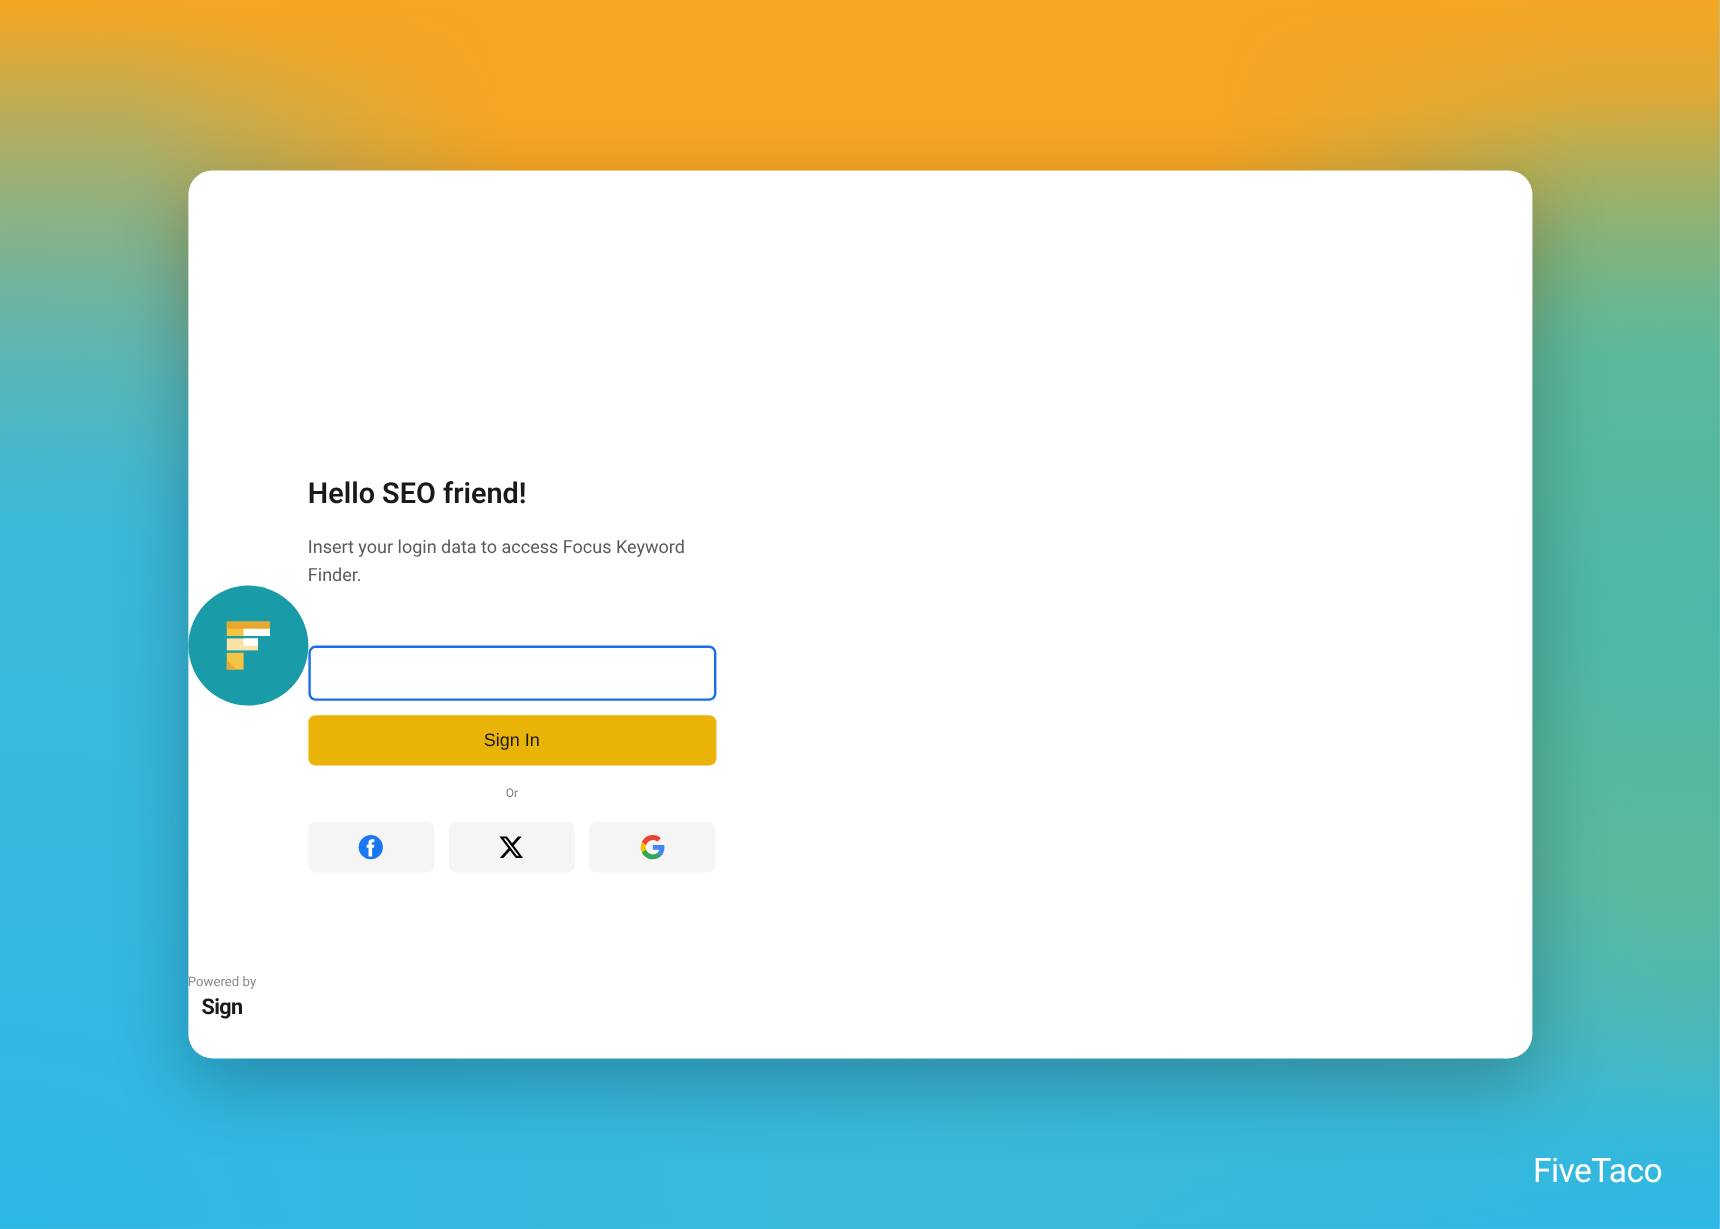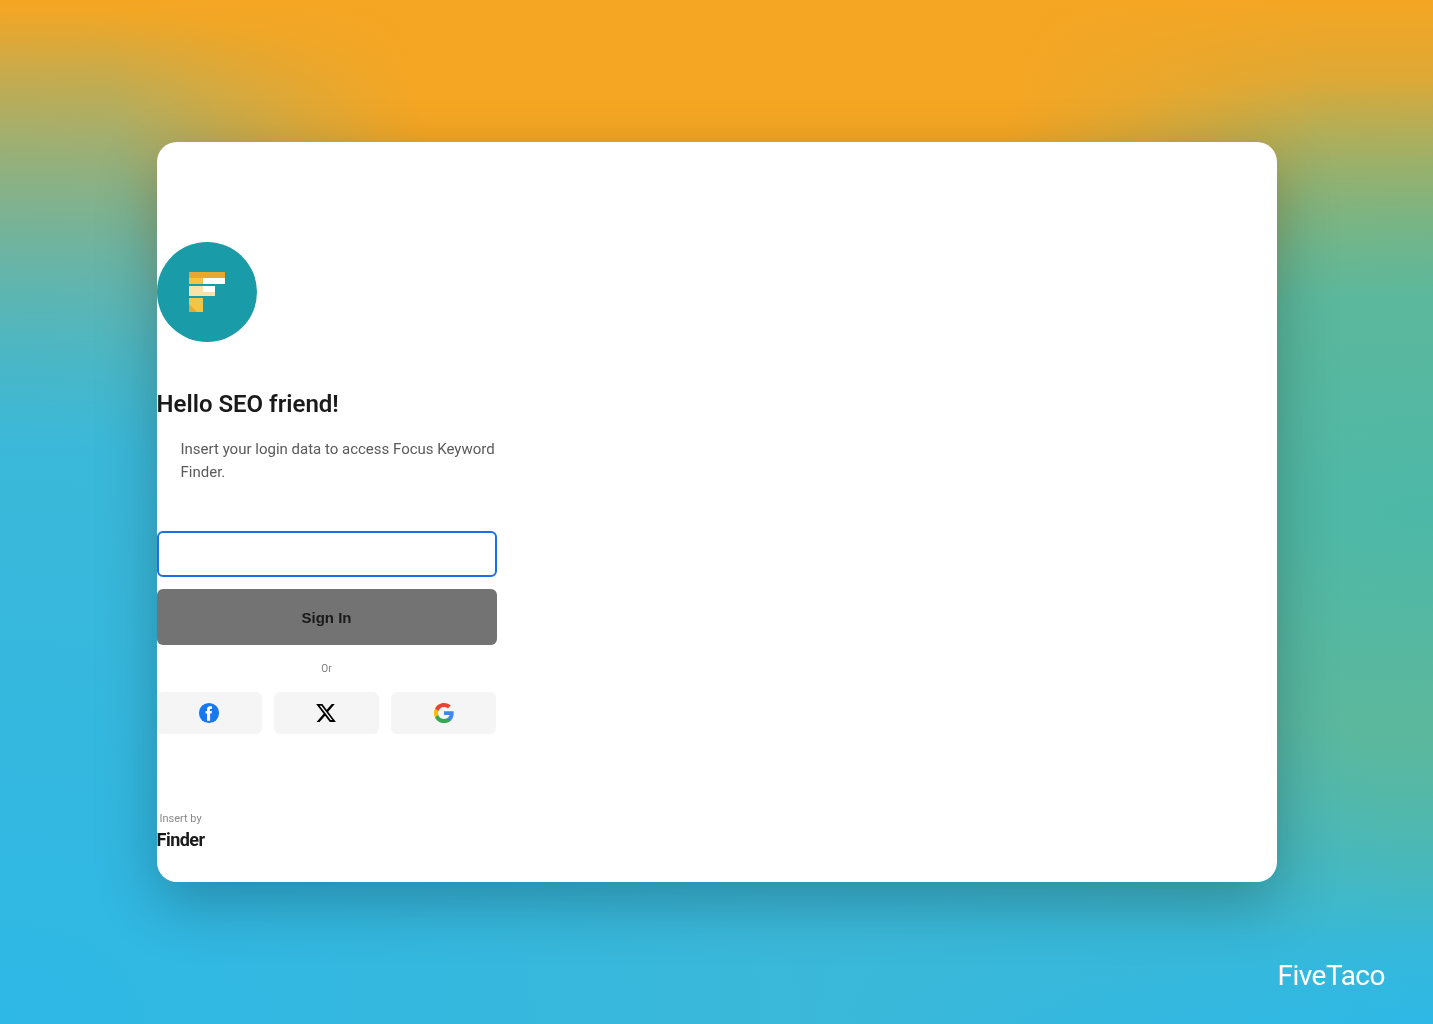--- a/index.html
+++ b/index.html
@@ -30,21 +30,21 @@
     }
 
     .card {
       position: relative;
       background: #ffffff;
       width: 1120px;
       height: 740px;
       border-radius: 20px;
       box-shadow: 0 20px 60px rgba(0, 0, 0, 0.25);
       display: flex;
-      flex-direction: column;
+      align-items: center;
       padding-top: 100px;
     }
 
     .logo-container {
       width: 100px;
       height: 100px;
       border-radius: 50%;
       background: #1a9ba8;
       display: flex;
       align-items: center;
@@ -67,21 +67,20 @@
       font-weight: 600;
       color: #1a1a1a;
       margin-bottom: 20px;
     }
 
     .subheading {
       font-size: 15px;
       color: #5a5a5a;
       line-height: 1.5;
       margin-bottom: 48px;
-      margin-left: 24px;
     }
 
     .field-label {
       display: block;
       font-size: 15px;
       font-weight: 500;
       color: #1a1a1a;
       margin-bottom: 10px;
     }
 
@@ -91,26 +90,26 @@
       border: 2px solid #1a6ee8;
       border-radius: 6px;
       padding: 0 12px;
       font-size: 15px;
       outline: none;
       margin-bottom: 12px;
     }
 
     .signin-button {
       width: 100%;
-      height: 56px;
-      background: #737373;
+      height: 42px;
+      background: #eab308;
       border: none;
       border-radius: 6px;
       font-size: 15px;
-      font-weight: 700;
+      font-weight: 400;
       color: #1a1a1a;
       cursor: pointer;
       margin-bottom: 18px;
     }
 
     .divider-text {
       text-align: center;
       font-size: 10px;
       color: #7a7a7a;
       margin-bottom: 18px;
@@ -214,19 +213,19 @@
           <path d="M22.56 12.25c0-.78-.07-1.53-.2-2.25H12v4.26h5.92c-.26 1.37-1.04 2.53-2.21 3.31v2.77h3.57c2.08-1.92 3.28-4.74 3.28-8.09z" fill="#4285F4"></path>
           <path d="M12 23c2.97 0 5.46-.98 7.28-2.66l-3.57-2.77c-.98.66-2.23 1.06-3.71 1.06-2.86 0-5.29-1.93-6.16-4.53H2.18v2.84C3.99 20.53 7.7 23 12 23z" fill="#34A853"></path>
           <path d="M5.84 14.09c-.22-.66-.35-1.36-.35-2.09s.13-1.43.35-2.09V7.07H2.18C1.43 8.55 1 10.22 1 12s.43 3.45 1.18 4.93l3.66-2.84z" fill="#FBBC05"></path>
           <path d="M12 5.38c1.62 0 3.06.56 4.21 1.64l3.15-3.15C17.45 2.09 14.97 1 12 1 7.7 1 3.99 3.47 2.18 7.07l3.66 2.84c.87-2.6 3.3-4.53 6.16-4.53z" fill="#EA4335"></path>
         </svg>
       </button>
     </div>
   </div>
 
   <div class="footer">
-    <div class="powered-text">Insert by</div>
-    <div class="kinde-logo">Finder</div>
+    <div class="powered-text">Powered by</div>
+    <div class="kinde-logo">Sign</div>
   </div>
 
 </div>
 
 <div class="watermark">FiveTaco</div>
 
 </body></html>

